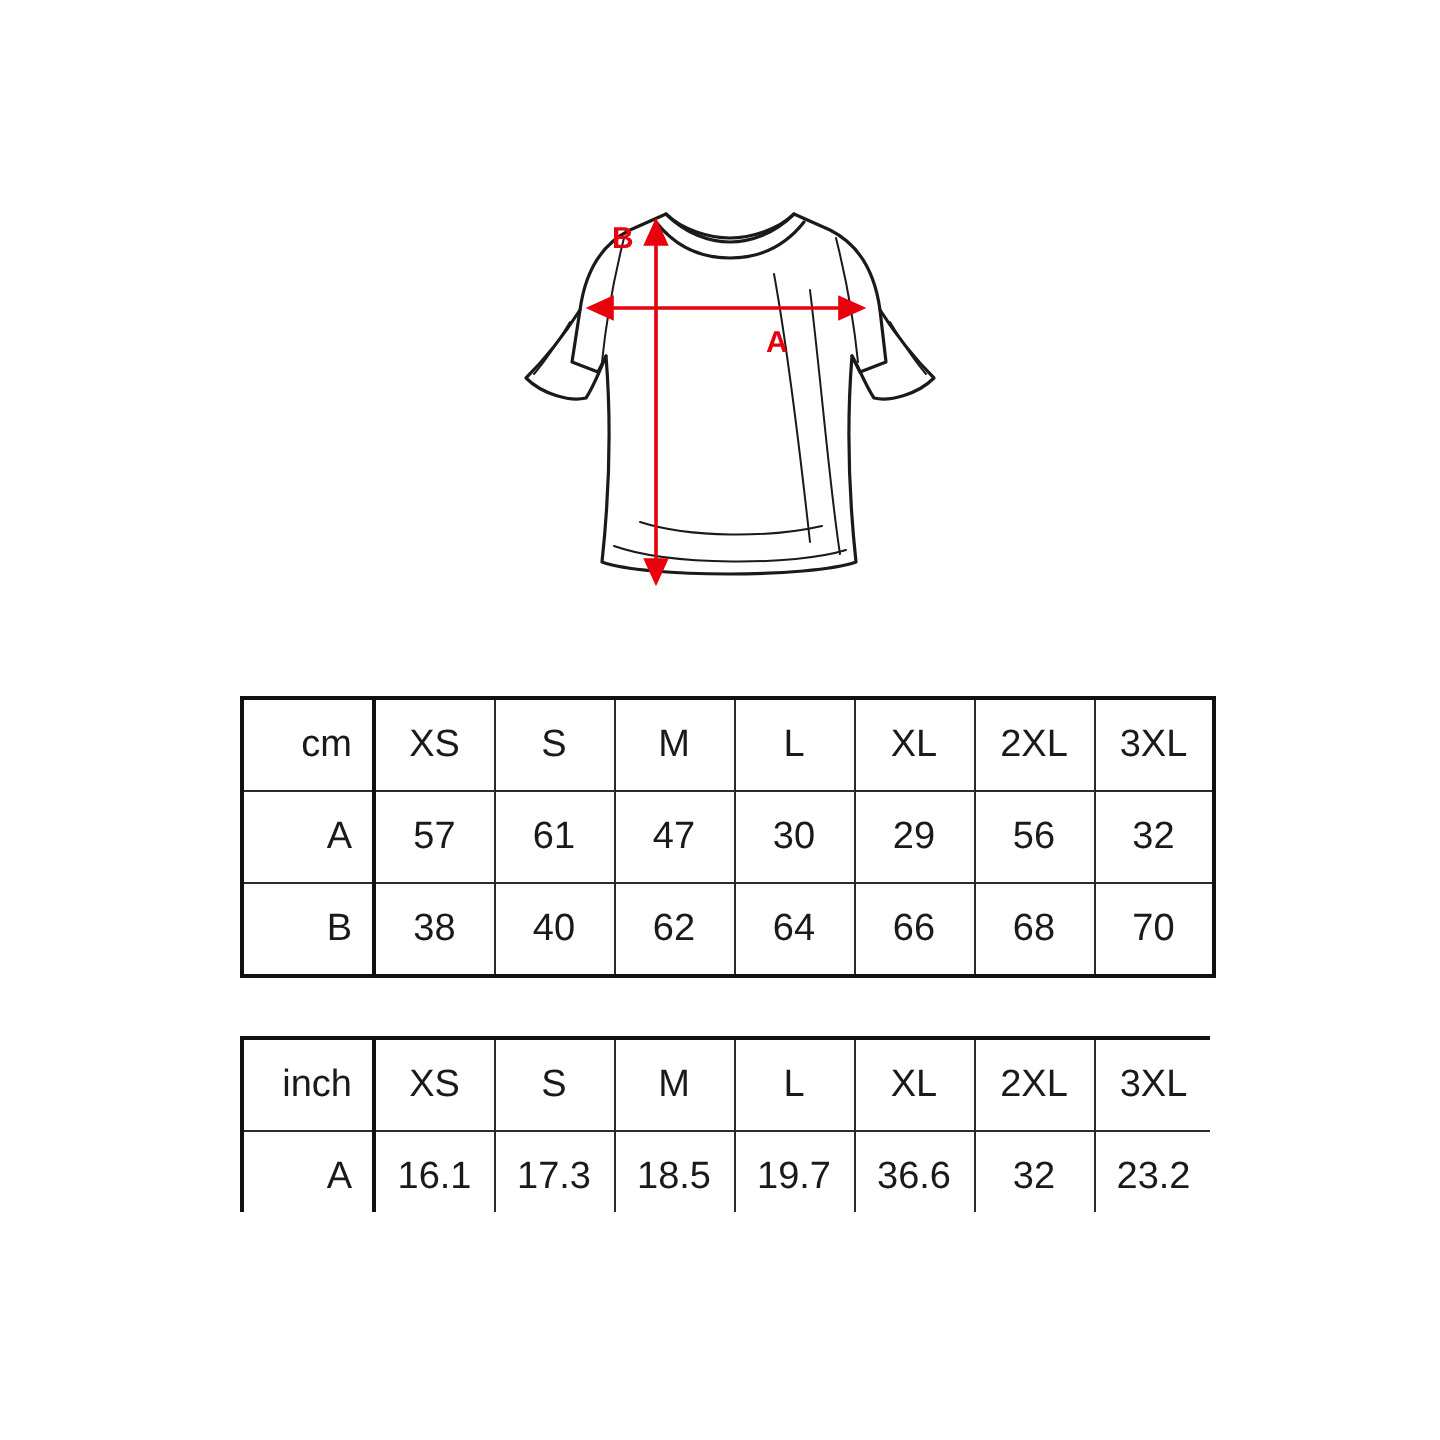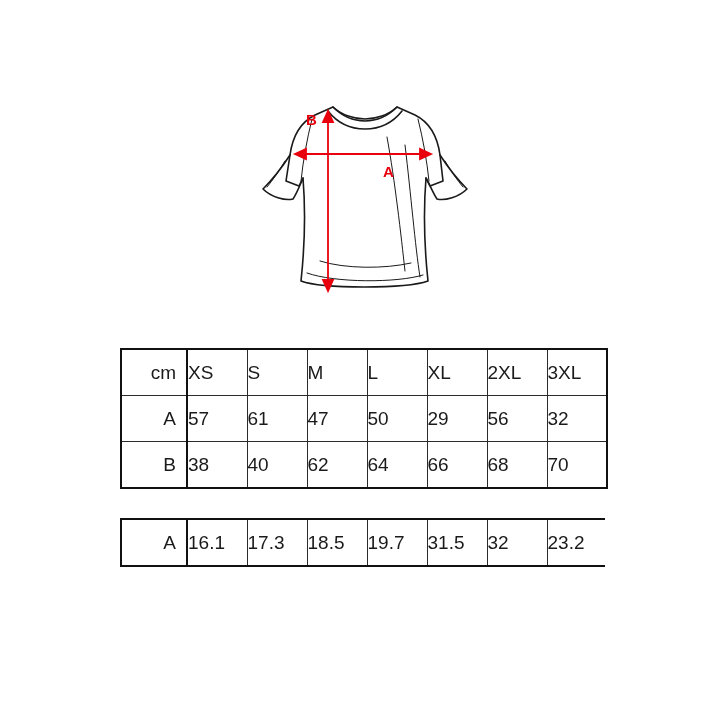--- a/index.html
+++ b/index.html
@@ -58,21 +58,21 @@
     width: 485px;
     table-layout: fixed;
     background: #fff;
   }
   table.outer {
     border: 2px solid #111;
   }
   td, th {
     border: 1px solid #2b2b2b;
     height: 45px;
-    text-align: left;
+    text-align: center;
     vertical-align: middle;
     font-size: 19px;
     font-weight: normal;
     font-family: "Liberation Sans", sans-serif;
     color: #1a1a1a;
     padding: 0;
   }
   col.first-col { width: 66px; }
   col.size-col { width: 60px; }
   td.rowhead {
@@ -165,21 +165,21 @@
           <td>L</td>
           <td>XL</td>
           <td>2XL</td>
           <td>3XL</td>
         </tr>
         <tr>
           <td class="rowhead">A</td>
           <td>57</td>
           <td>61</td>
           <td>47</td>
-          <td>50</td>
+          <td>30</td>
           <td>29</td>
           <td>56</td>
           <td>32</td>
         </tr>
         <tr>
           <td class="rowhead">B</td>
           <td>38</td>
           <td>40</td>
           <td>62</td>
           <td>64</td>
@@ -198,26 +198,36 @@
           <col class="size-col">
           <col class="size-col">
           <col class="size-col">
         <col class="size-col">
           <col class="size-col">
           <col class="size-col">
           <col class="size-col">
       </colgroup>
       <tbody>
         <tr>
+          <td class="unit">inch</td>
+          <td>XS</td>
+          <td>S</td>
+          <td>M</td>
+          <td>L</td>
+          <td>XL</td>
+          <td>2XL</td>
+          <td>3XL</td>
+        </tr>
+        <tr>
           <td class="rowhead">A</td>
           <td>16.1</td>
           <td>17.3</td>
           <td>18.5</td>
           <td>19.7</td>
-          <td>31.5</td>
+          <td>36.6</td>
           <td>32</td>
           <td>23.2</td>
         </tr>
       </tbody>
     </table>
   </div>
 
 </div>
 
 </body></html>

